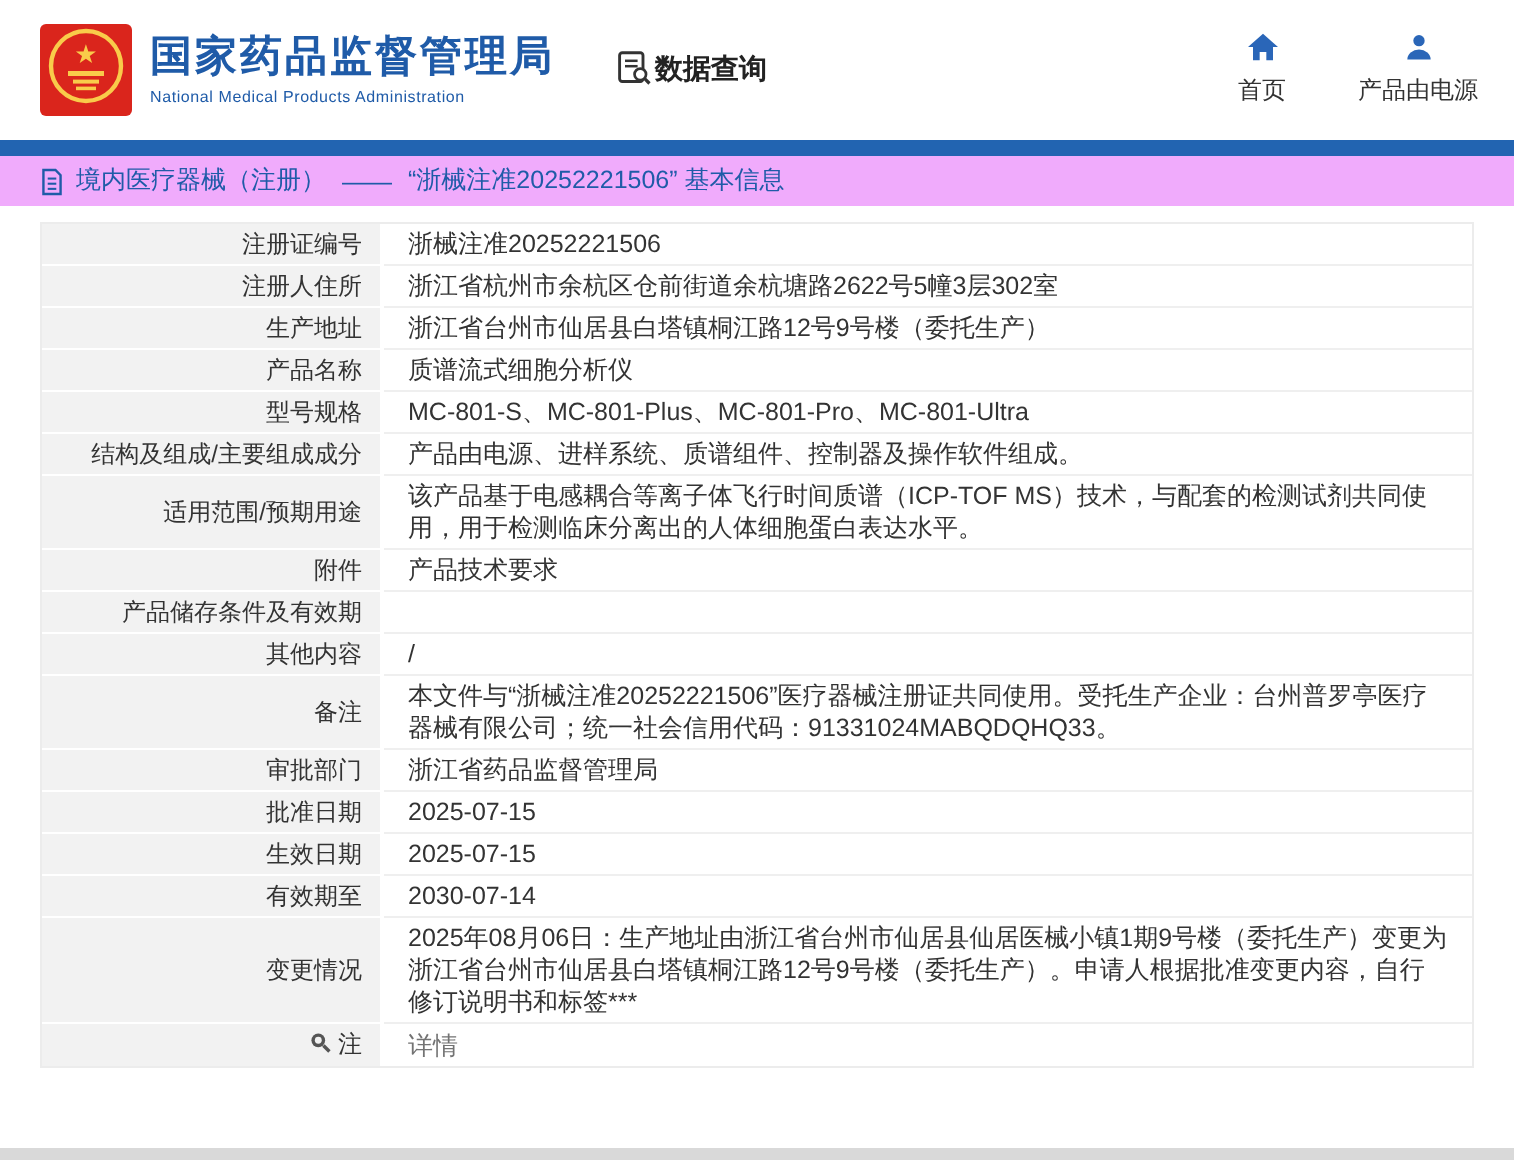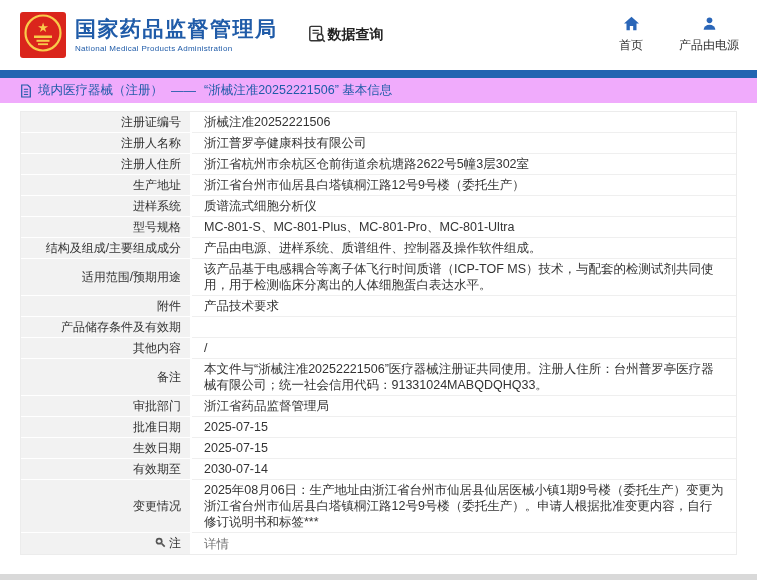--- a/index.html
+++ b/index.html
@@ -124,37 +124,33 @@
 
 <div class="content" data-interactable="false">
   <div class="table-wrap" data-interactable="false">
     <table class="info-table" data-interactable="false">
       <tbody>
   <tr data-interactable="false">
     <td class="cell-label" data-interactable="false"><span data-interactable="false">注册证编号</span></td>
     <td class="cell-value" data-interactable="false">浙械注准20252221506</td>
   </tr>
 
-  <tr data-interactable="false">
-    <td class="cell-label" data-interactable="false"><span data-interactable="false">注册人名称</span></td>
-    <td class="cell-value" data-interactable="false">浙江普罗亭健康科技有限公司</td>
-  </tr>
 
   <tr data-interactable="false">
     <td class="cell-label" data-interactable="false"><span data-interactable="false">注册人住所</span></td>
     <td class="cell-value" data-interactable="false">浙江省杭州市余杭区仓前街道余杭塘路2622号5幢3层302室</td>
   </tr>
 
   <tr data-interactable="false">
     <td class="cell-label" data-interactable="false"><span data-interactable="false">生产地址</span></td>
     <td class="cell-value" data-interactable="false">浙江省台州市仙居县白塔镇桐江路12号9号楼（委托生产）</td>
   </tr>
 
   <tr data-interactable="false">
-    <td class="cell-label" data-interactable="false"><span data-interactable="false">进样系统</span></td>
+    <td class="cell-label" data-interactable="false"><span data-interactable="false">产品名称</span></td>
     <td class="cell-value" data-interactable="false">质谱流式细胞分析仪</td>
   </tr>
 
 
   <tr data-interactable="false">
     <td class="cell-label" data-interactable="false"><span data-interactable="false">型号规格</span></td>
     <td class="cell-value" data-interactable="false">MC-801-S、MC-801-Plus、MC-801-Pro、MC-801-Ultra</td>
   </tr>
 
   <tr data-interactable="false">
@@ -177,21 +173,21 @@
     <td class="cell-value" data-interactable="false">&nbsp;</td>
   </tr>
 
   <tr data-interactable="false">
     <td class="cell-label" data-interactable="false"><span data-interactable="false">其他内容</span></td>
     <td class="cell-value" data-interactable="false">/</td>
   </tr>
 
   <tr data-interactable="false">
     <td class="cell-label" data-interactable="false"><span data-interactable="false">备注</span></td>
-    <td class="cell-value" data-interactable="false">本文件与“浙械注准20252221506”医疗器械注册证共同使用。注册人住所：台州普罗亭医疗器械有限公司；统一社会信用代码：91331024MABQDQHQ33。</td>
+    <td class="cell-value" data-interactable="false">本文件与“浙械注准20252221506”医疗器械注册证共同使用。受托生产企业：台州普罗亭医疗器械有限公司；统一社会信用代码：91331024MABQDQHQ33。</td>
   </tr>
 
   <tr data-interactable="false">
     <td class="cell-label" data-interactable="false"><span data-interactable="false">审批部门</span></td>
     <td class="cell-value" data-interactable="false">浙江省药品监督管理局</td>
   </tr>
 
   <tr data-interactable="false">
     <td class="cell-label" data-interactable="false"><span data-interactable="false">批准日期</span></td>
     <td class="cell-value" data-interactable="false">2025-07-15</td>

